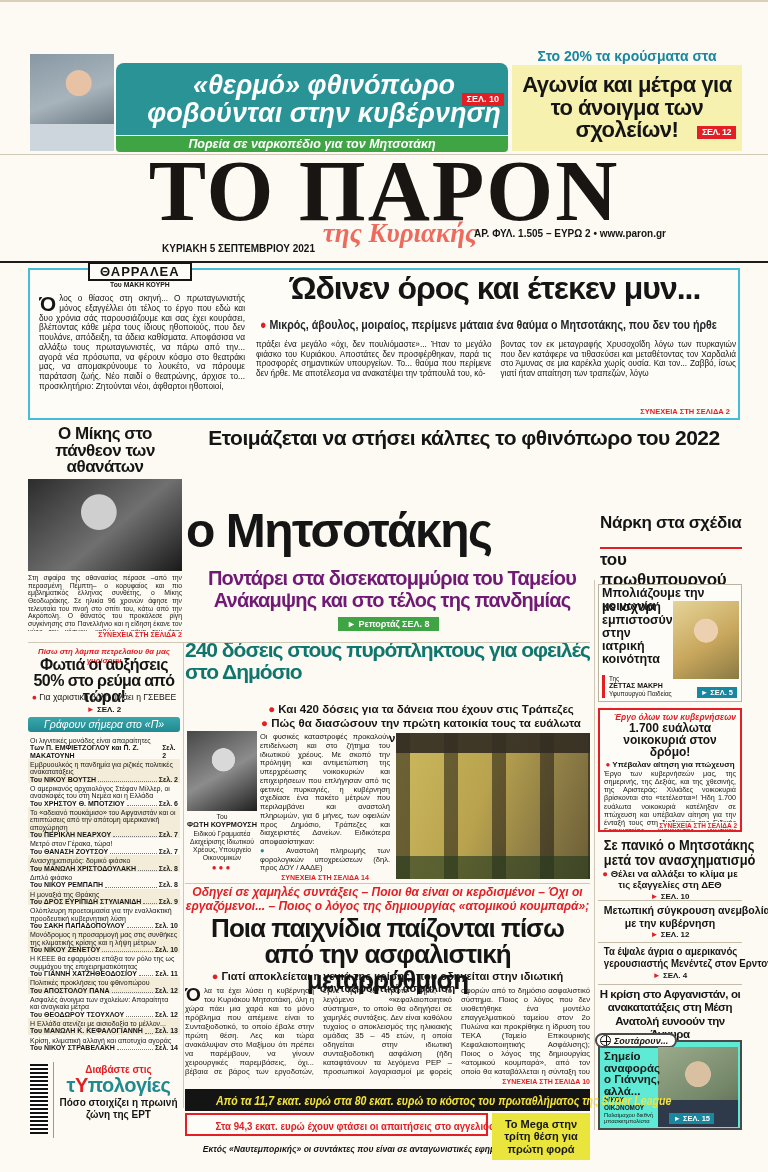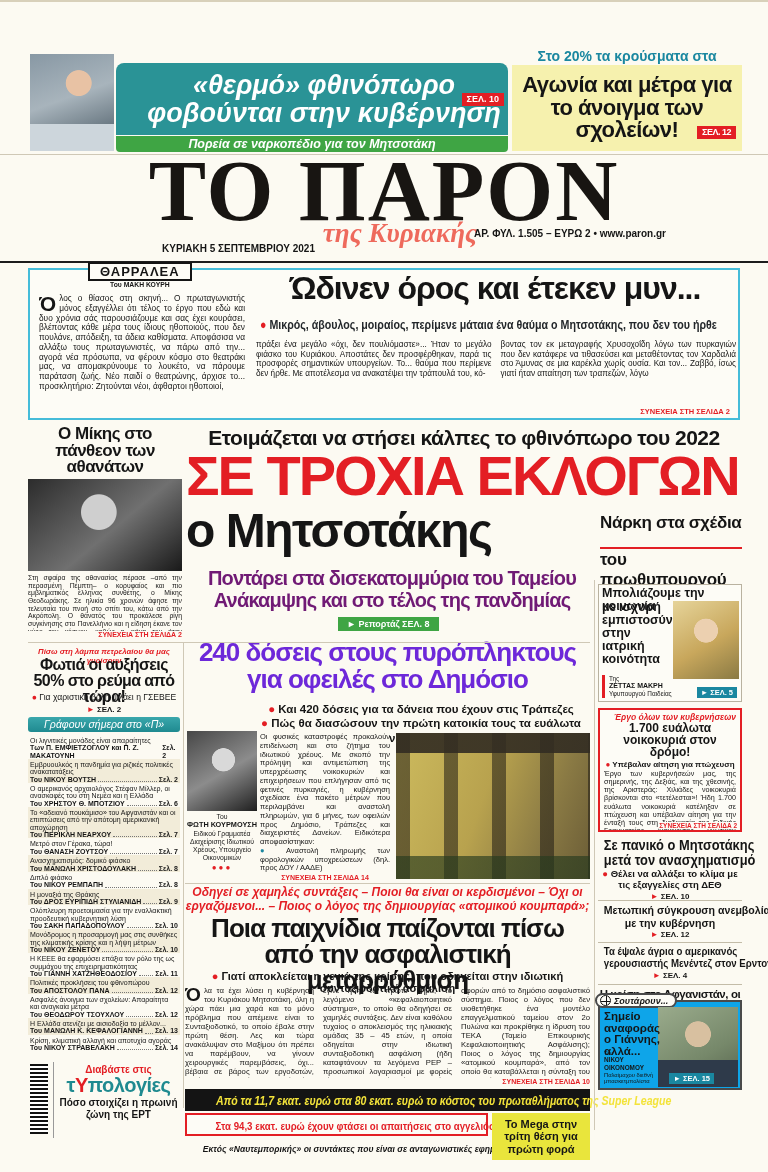--- a/index.html
+++ b/index.html
@@ -110,39 +110,39 @@
   .panic-h{font-weight:900;font-size:14px;line-height:1.05;}
   .panic-b{font-weight:bold;font-size:9.5px;line-height:1.15;margin-top:2px;}
   .panic-b::before{content:"● ";color:#e31e24;}
   .page-link{font-weight:900;font-size:8px;margin-top:1px;}
   .page-link::before{content:"► ";color:#e31e24;}
   .unvacc-h{font-weight:900;font-size:11.5px;line-height:1.1;}
   .menen-h{font-weight:900;font-size:10.5px;line-height:1.12;}
   .afghan-h{font-weight:900;font-size:11.5px;line-height:1.16;letter-spacing:-0.4px;}
   .sep{height:1px;background:#c3bca8;}
 
-  .soutaroun{left:598px;top:998px;width:144px;height:90px;border:2px solid #4a4a4a;background:#0ea5e9;}
+  .soutaroun{left:598px;top:1038px;width:144px;height:90px;border:2px solid #4a4a4a;background:#5eead4;}
   .sout-label{position:absolute;left:-5px;top:-9px;background:#fdfcf6;border:2px solid #4a4a4a;
     border-radius:10px;padding:0 7px 0 3px;font-style:italic;font-weight:900;font-size:9px;
     display:flex;align-items:center;gap:3px;}
   .bball{width:9px;height:9px;border-radius:50%;border:1.5px solid #141414;position:relative;display:inline-block;}
   .bball::before{content:"";position:absolute;left:50%;top:0;bottom:0;width:1px;background:#141414;}
   .bball::after{content:"";position:absolute;top:50%;left:0;right:0;height:1px;background:#141414;}
   .ph-oikonomou{position:absolute;right:2px;top:5px;width:80px;height:80px;
     background:radial-gradient(circle at 50% 34%,#d8c0a0 0 19%,rgba(0,0,0,0) 20%),
                linear-gradient(0deg,#2e3a4a 0 34%,rgba(0,0,0,0) 34%),
                linear-gradient(150deg,#9aab8c 0%,#76886a 60%,#55624c 100%);}
   .sout-h{position:absolute;left:4px;top:9px;width:58px;font-weight:900;font-size:11.5px;line-height:1.0;}
   .sout-byline{position:absolute;left:4px;bottom:3px;width:58px;font-size:5.8px;line-height:1.15;}
   .sout-byline b{font-size:6.4px;}
   .sout-badge{position:absolute;right:26px;bottom:4px;}
 
   
-  .doseis-h{left:185px;top:637px;width:405px;text-align:center;color:#6d28d9;font-weight:900;
-    font-size:26px;line-height:1.03;letter-spacing:-1px;}
+  .doseis-h{left:185px;top:637px;width:405px;color:#0f766e;font-weight:900;
+    font-size:21px;line-height:1.03;letter-spacing:-1px;}
   .doseis-b{left:252px;top:700px;width:338px;font-weight:900;font-size:11.5px;line-height:1.25;text-align:center;}
   .doseis-b span{display:block;}
   .doseis-b span::before{content:"● ";color:#e31e24;}
   .doseis-byline{left:186px;top:729px;width:72px;text-align:center;font-size:6.8px;line-height:1.2;}
   .ph-kourmousis{width:70px;height:80px;margin:0 auto 2px;
     background:radial-gradient(circle at 52% 36%,#d9d9d9 0 18%,rgba(0,0,0,0) 19%),
                linear-gradient(150deg,#474747 0%,#8c8c8c 52%,#1f1f1f 100%);}
   .doseis-byline b{font-size:7.3px;}
   .red-dots{color:#e31e24;font-size:8px;letter-spacing:2px;}
   .doseis-body{left:260px;top:731px;width:130px;height:140px;overflow:hidden;
@@ -251,21 +251,20 @@
   </div>
 
   <div class="abs mikis">
     <div class="mikis-h">Ο Μίκης στο πάνθεον των αθανάτων</div>
     <div class="ph-mikis"></div>
     <div class="mikis-body jt">Στη σφαίρα της αθανασίας πέρασε –από την περασμένη Πέμπτη– ο κορυφαίος και πιο εμβληματικός έλληνας συνθέτης, ο Μίκης Θεοδωράκης. Σε ηλικία 96 χρονών άφησε την τελευταία του πνοή στο σπίτι του, κάτω από την Ακρόπολη. Ο θάνατός του προκάλεσε ρίγη συγκίνησης στο Πανελλήνιο και η είδηση έκανε τον γύρο του κόσμου, καθώς η φήμη του ήταν παγκόσμια. Ο Μίκης Θεοδωράκης αφήνει παρακαταθήκη για τις μελλοντικές γενιές ένα σημαντικό μουσικό έργο αλλά και τους</div>
     <div class="mikis-cont">ΣΥΝΕΧΕΙΑ ΣΤΗ ΣΕΛΙΔΑ 2</div>
   </div>
 
   <div class="abs main-kicker">Ετοιμάζεται να στήσει κάλπες το φθινόπωρο του 2022</div>
-  <div class="abs main-red">ΣΕ ΤΡΟΧΙΑ ΕΚΛΟΓΩΝ</div>
   <div class="abs main-black">ο Μητσοτάκης</div>
   <div class="abs main-sub">Ποντάρει στα δισεκατομμύρια του Ταμείου Ανάκαμψης και στο τέλος της πανδημίας</div>
   <div class="abs report-badge">► Ρεπορτάζ  ΣΕΛ. 8</div>
   <div class="abs narki">
     <span>Νάρκη στα σχέδια</span>
     <span>του πρωθυπουργού</span>
     <span>η απλή αναλογική</span>
   </div>
 
   <div class="abs makri">

